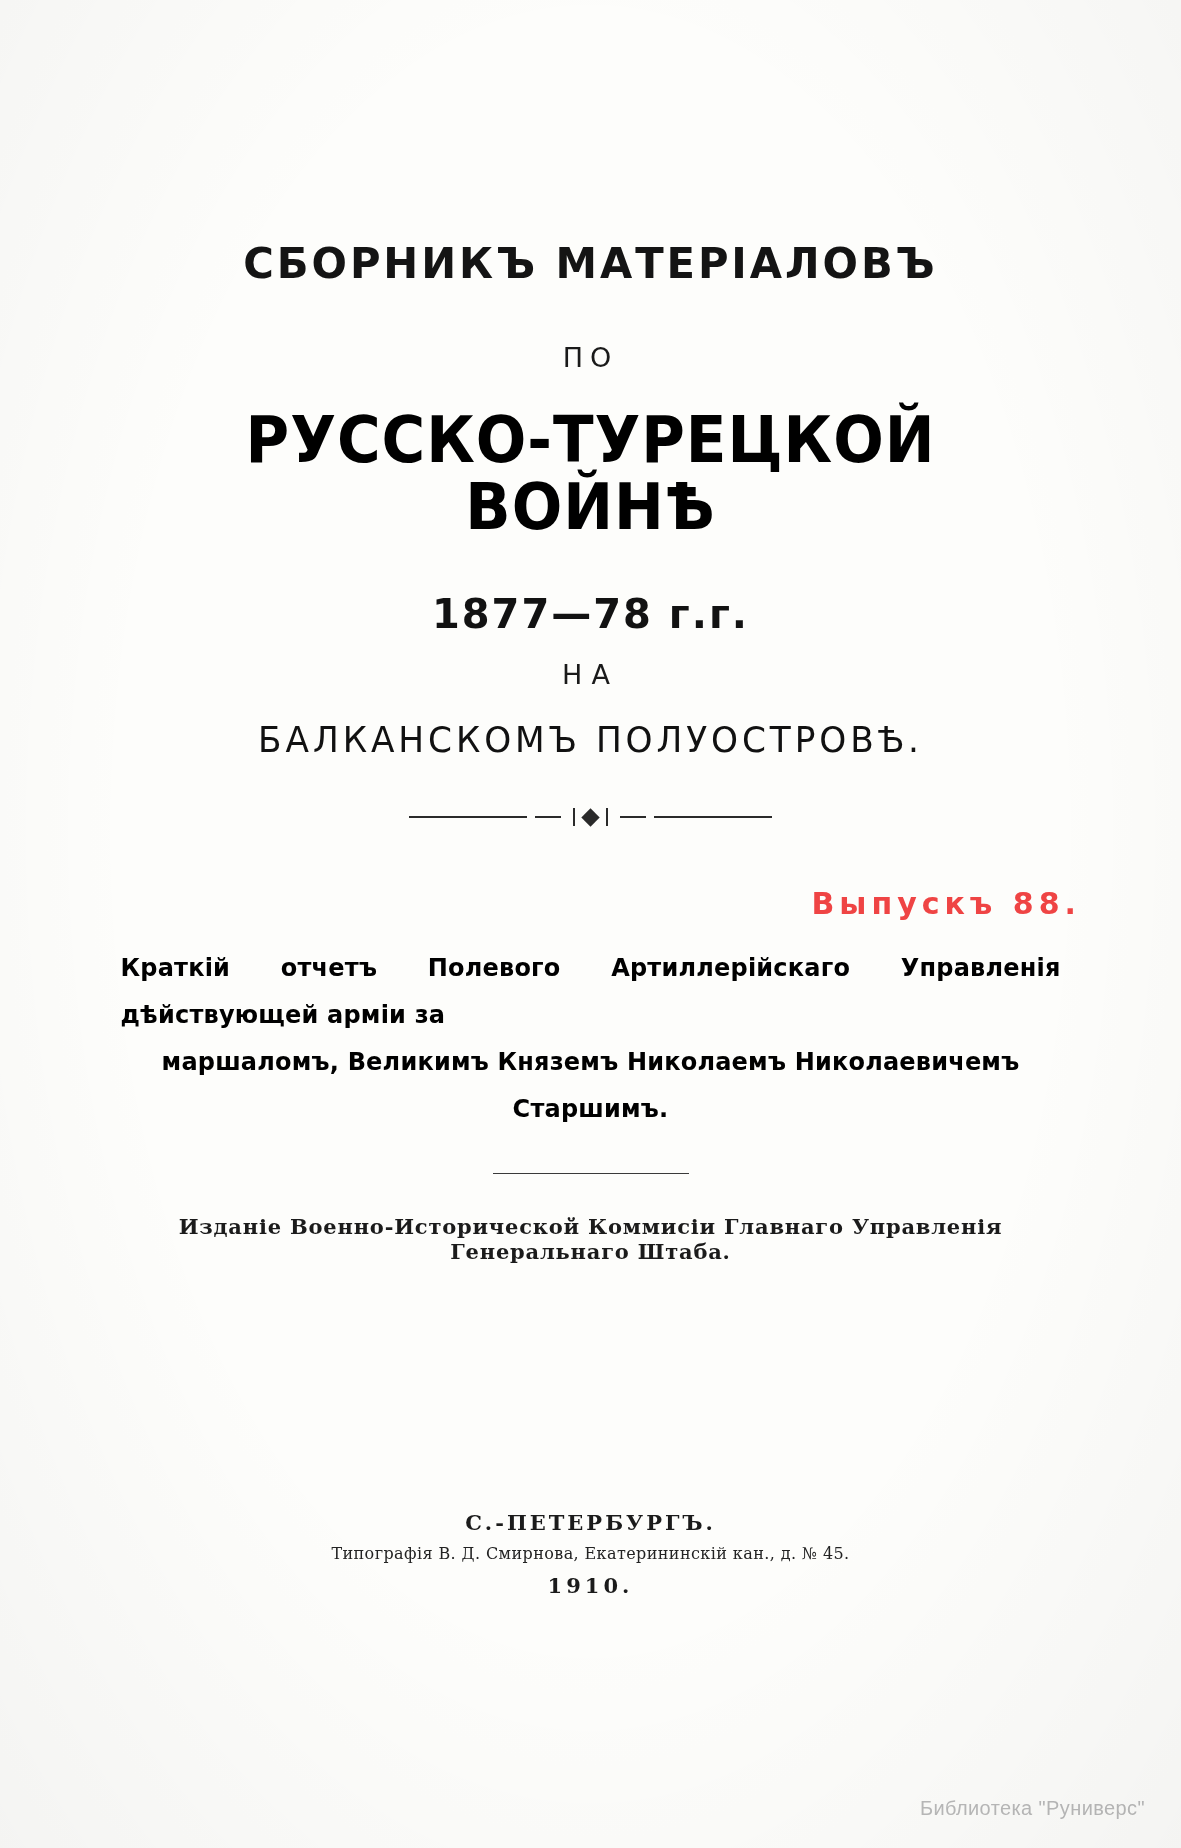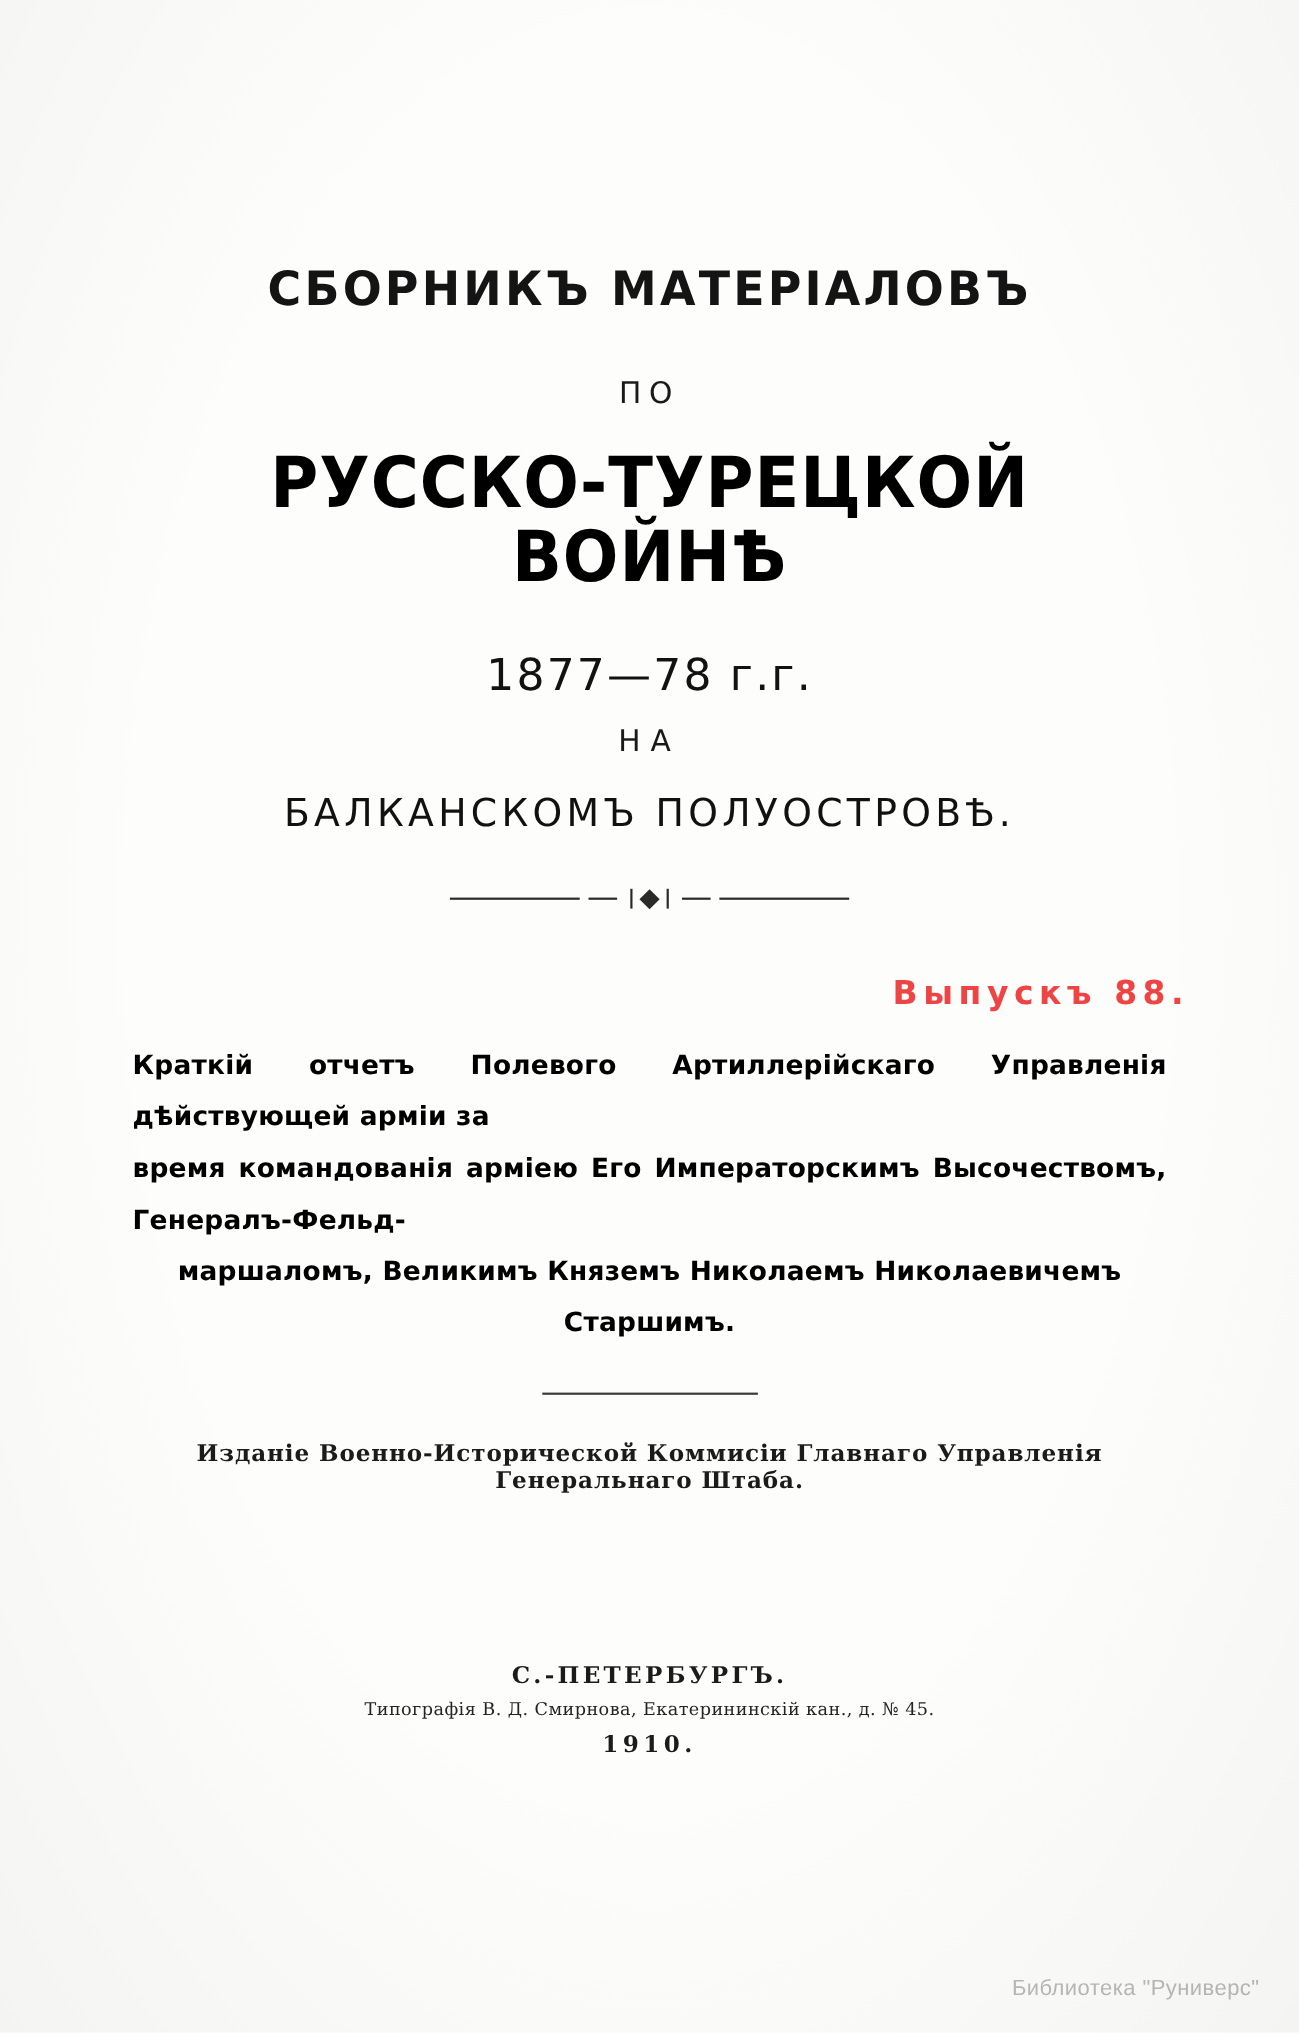--- a/index.html
+++ b/index.html
@@ -60,21 +60,21 @@
     font-size: 64px;
     letter-spacing: 1px;
     color: #000000;
     transform: scaleX(0.93);
     line-height: 1.05;
   }
   .line-years {
     margin-top: 50px;
     text-align: center;
     font-family: "DejaVu Sans", sans-serif;
-    font-weight: 400;
+    font-weight: 700;
     font-size: 40px;
     letter-spacing: 2px;
     color: #121212;
   }
   .line-na {
     margin-top: 22px;
     text-align: center;
     font-family: "DejaVu Sans", sans-serif;
     font-weight: 400;
     font-size: 27px;
@@ -224,21 +224,20 @@
       <span class="diamond"></span>
       <span class="tick"></span>
       <span class="dash"></span>
       <span class="bar"></span>
     </div>
 
     <div class="line-issue">Выпускъ 88.</div>
 
     <div class="abstract">
       <div>Краткій отчетъ Полевого Артиллерійскаго Управленія дѣйствующей арміи за</div>
-      <div>время командованія арміею Его Императорскимъ Высочествомъ, Генералъ-Фельд-</div>
       <div>маршаломъ, Великимъ Княземъ Николаемъ Николаевичемъ Старшимъ.</div>
     </div>
 
     <div class="rule-short"></div>
 
     <div class="publisher">Изданіе Военно-Исторической Коммисіи Главнаго Управленія Генеральнаго Штаба.</div>
   </div>
 
   <div class="imprint">
     <div class="city">С.-ПЕТЕРБУРГЪ.</div>

